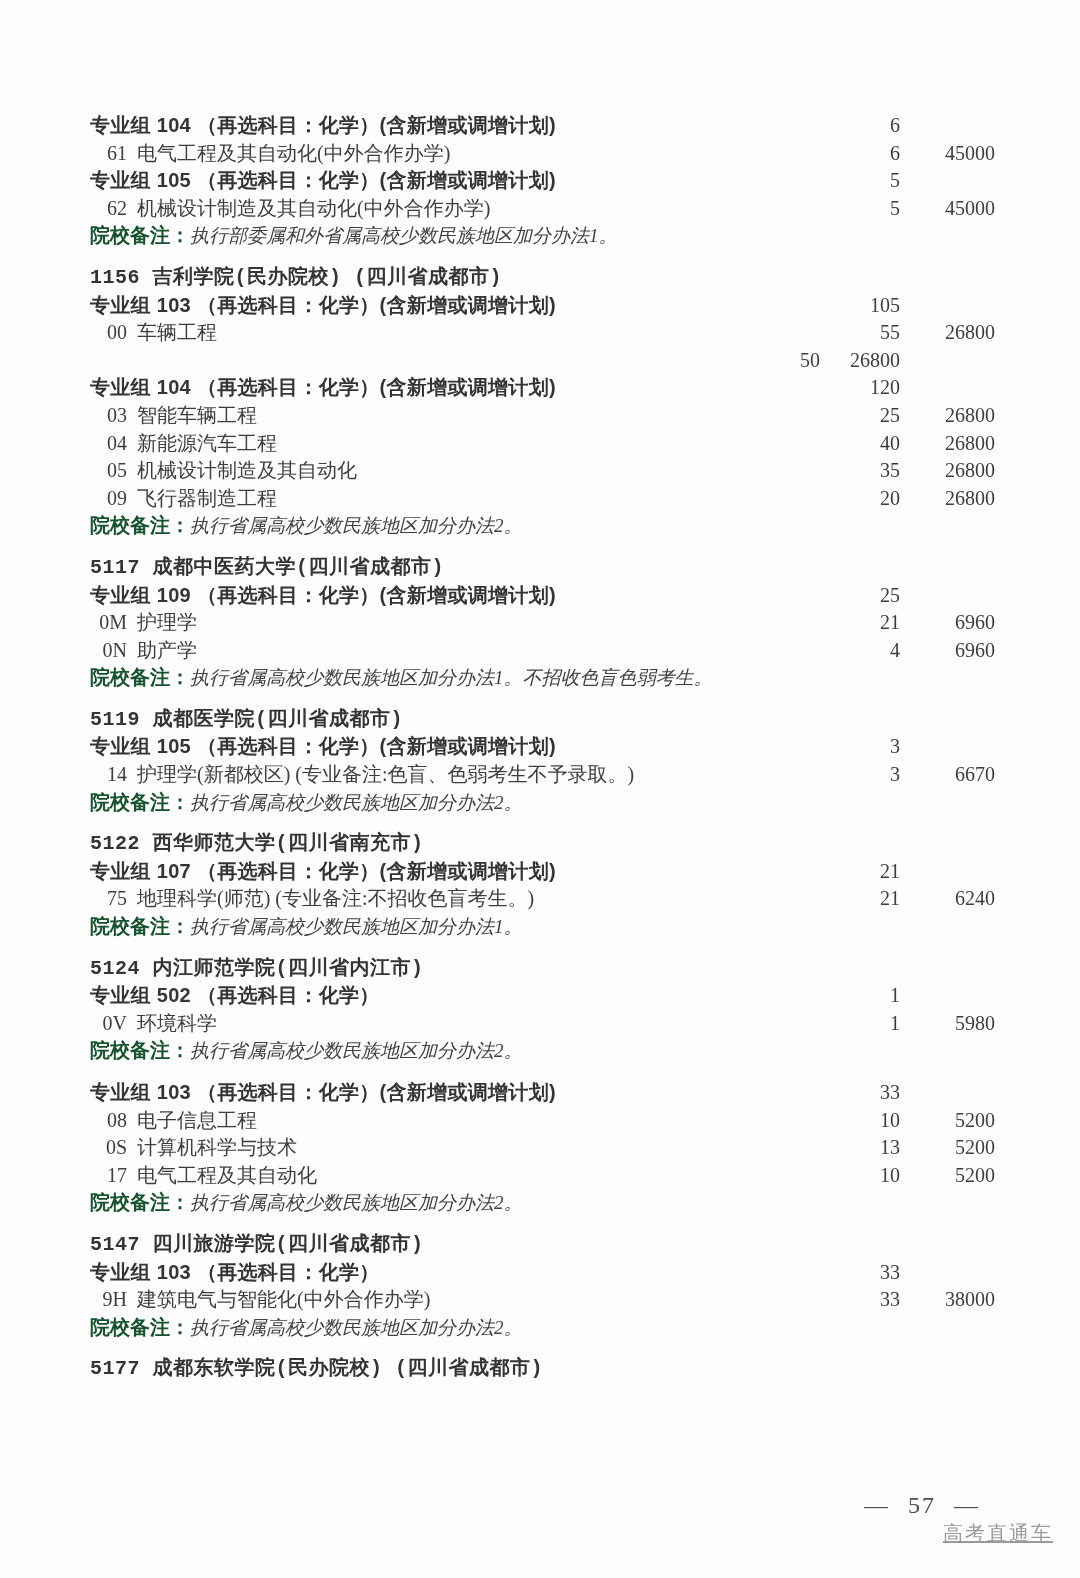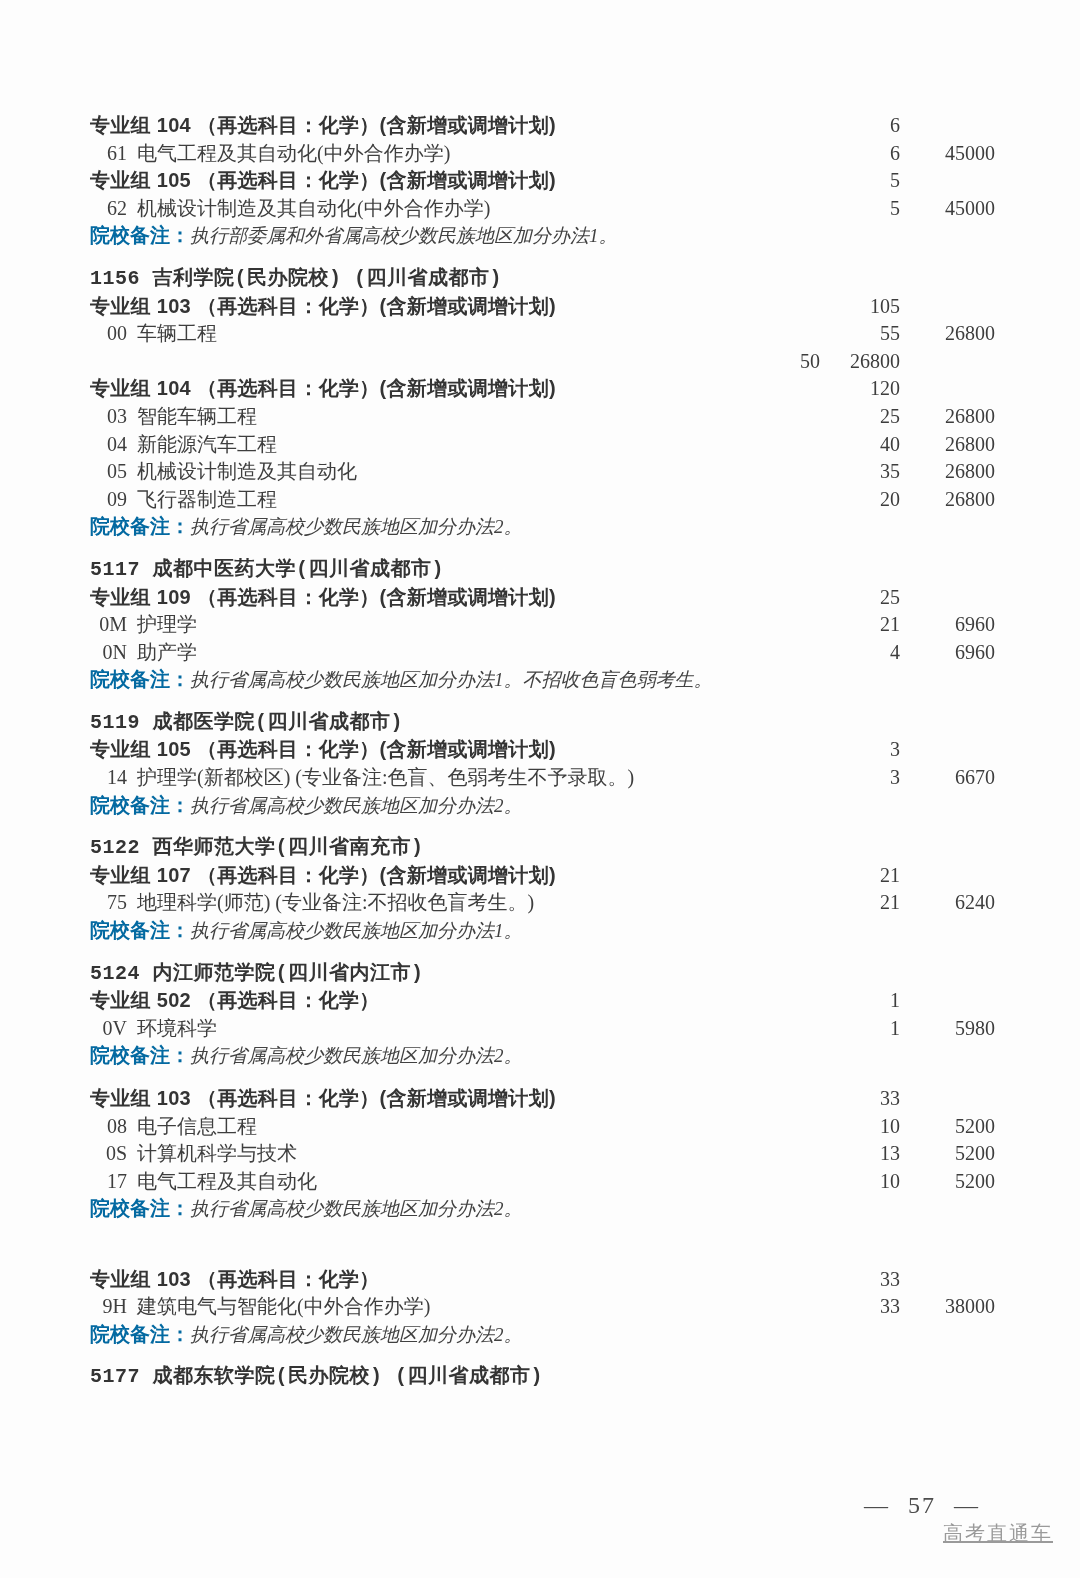--- a/index.html
+++ b/index.html
@@ -58,23 +58,23 @@
     min-width: 28px;
     margin-right: 10px;
     text-align: right;
   }
   .remark-row {
     display: block;
     line-height: 27.6px;
     font-size: 20px;
   }
   .remark-label {
-    font-family: Liberation Mono, monospace;
+    font-family: Liberation Serif, serif;
     font-weight: 700;
-    color: #0369a1;
+    color: #14532d;
   }
   .remark-text {
     font-family: "Liberation Serif", serif;
     font-style: italic;
     font-size: 19px;
     color: #414141;
   }
   .page-number {
     position: absolute;
     top: 1492px;
@@ -266,20 +266,21 @@
         </div>
         <div class="row">
           <span class="major-cell"><span class="major-code">17</span><span class="major-name">电气工程及其自动化</span></span>
           <span class="cell-quota">10</span>
           <span class="cell-fee">5200</span>
         </div>
         <div class="remark-row"><span class="remark-label">院校备注：</span><span class="remark-text">执行省属高校少数民族地区加分办法2。</span></div>
       </div>
       <div class="section">
         <div class="row u-row">
+          <span class="u-text">5147 四川旅游学院(四川省成都市)</span>
           <span class="cell-quota"></span>
           <span class="cell-fee"></span>
         </div>
         <div class="row">
           <span class="group-label">专业组 103 （再选科目：化学）</span>
           <span class="cell-quota">33</span>
           <span class="cell-fee"></span>
         </div>
         <div class="row">
           <span class="major-cell"><span class="major-code">9H</span><span class="major-name">建筑电气与智能化(中外合作办学)</span></span>

